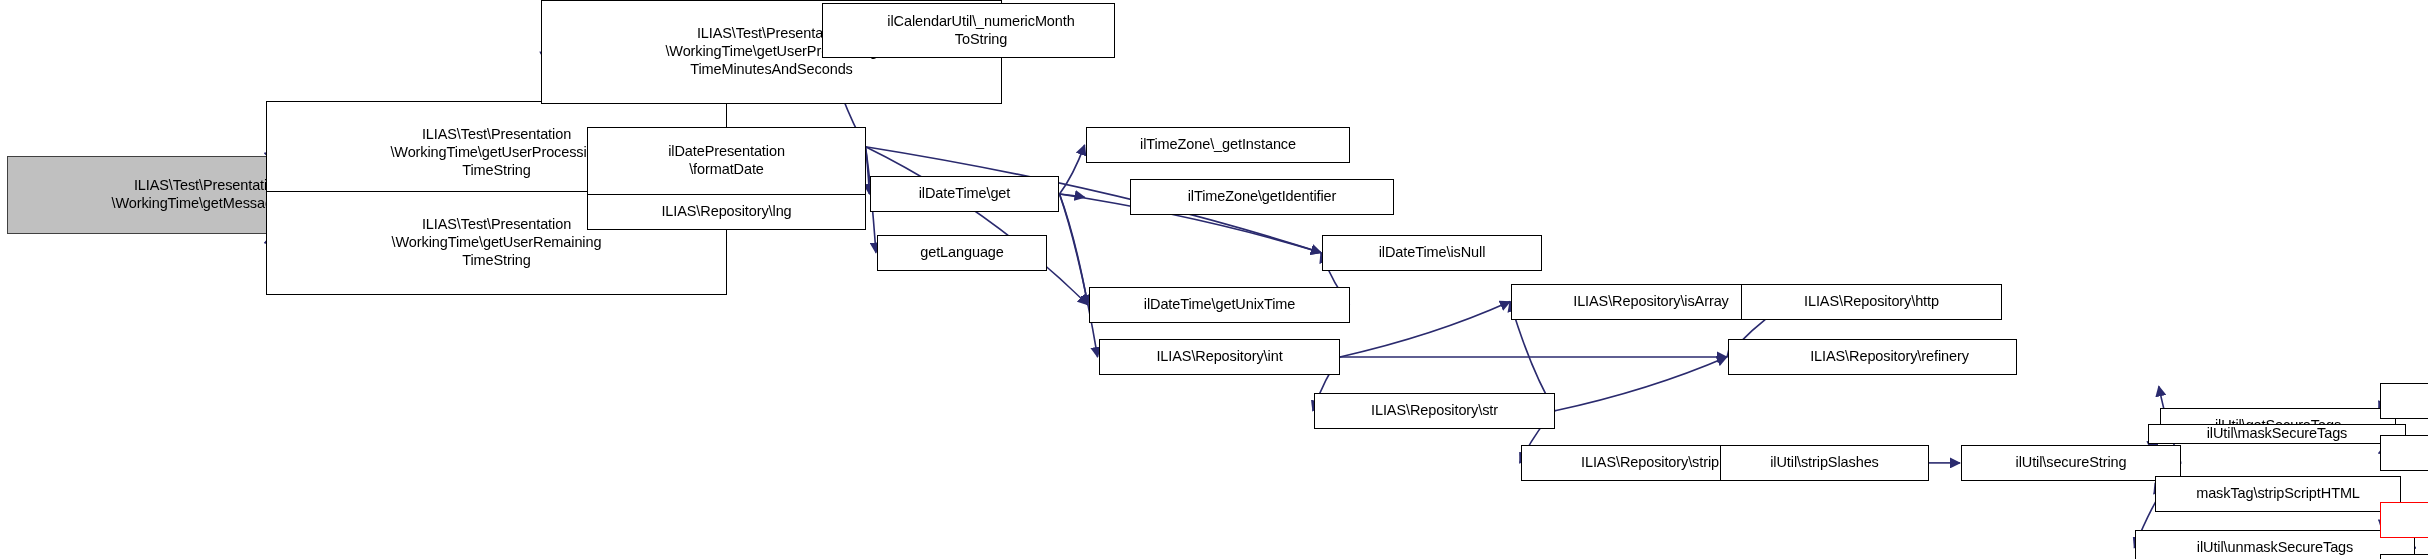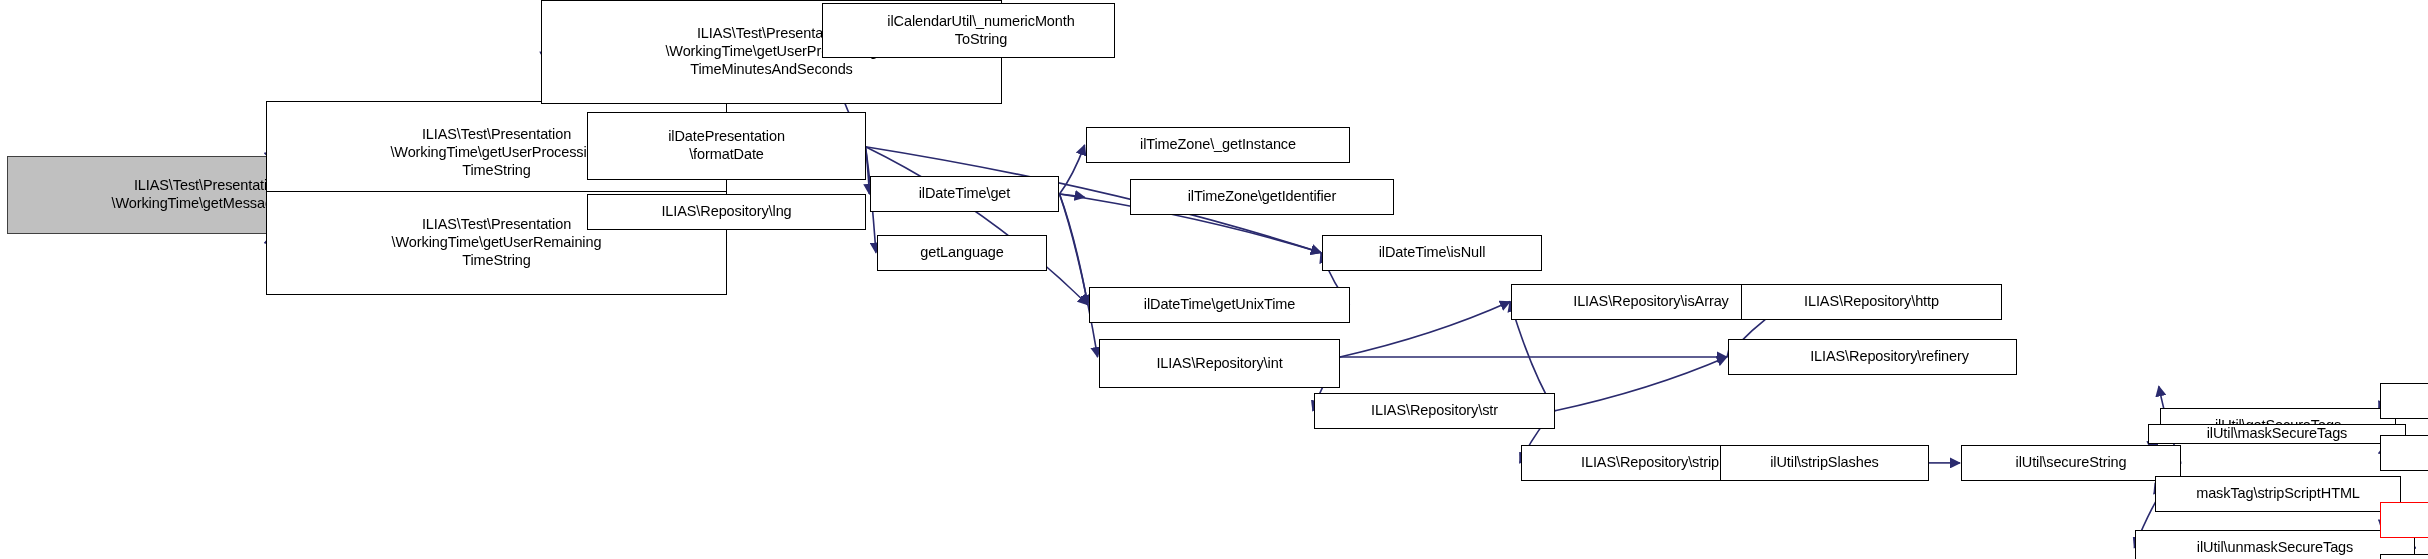--- a/index.html
+++ b/index.html
@@ -105,32 +105,32 @@
 \WorkingTime\getMessageBox</span></div>
       <div class="node" style="left: 266px; top: 101px; width: 461px; height: 104px;"><span class="node-label">ILIAS\Test\Presentation
 \WorkingTime\getUserProcessing
 TimeString</span></div>
       <div class="node" style="left: 266px; top: 191px; width: 461px; height: 104px;"><span class="node-label">ILIAS\Test\Presentation
 \WorkingTime\getUserRemaining
 TimeString</span></div>
       <div class="node" style="left: 541px; top: 0px; width: 461px; height: 104px;"><span class="node-label">ILIAS\Test\Presentation
 \WorkingTime\getUserProcessing
 TimeMinutesAndSeconds</span></div>
-      <div class="node" style="left: 587px; top: 112px; width: 279px; height: 68px;"><span class="node-label">ilDatePresentation
+      <div class="node" style="left: 587px; top: 127px; width: 279px; height: 68px;"><span class="node-label">ilDatePresentation
 \formatDate</span></div>
       <div class="node" style="left: 587px; top: 194px; width: 279px; height: 36px;"><span class="node-label">ILIAS\Repository\lng</span></div>
       <div class="node" style="left: 822px; top: 3px; width: 293px; height: 55px; padding-left: 28px;"><span class="node-label">ilCalendarUtil\_numericMonth
 ToString</span></div>
       <div class="node" style="left: 870px; top: 176px; width: 189px; height: 36px;"><span class="node-label">ilDateTime\get</span></div>
       <div class="node" style="left: 877px; top: 235px; width: 170px; height: 36px;"><span class="node-label">getLanguage</span></div>
       <div class="node" style="left: 1086px; top: 127px; width: 264px; height: 36px;"><span class="node-label">ilTimeZone\_getInstance</span></div>
       <div class="node" style="left: 1086px; top: 179px; width: 264px; height: 36px; margin-left: 44px;"><span class="node-label">ilTimeZone\getIdentifier</span></div>
       <div class="node" style="left: 1322px; top: 235px; width: 220px; height: 36px;"><span class="node-label">ilDateTime\isNull</span></div>
       <div class="node" style="left: 1089px; top: 287px; width: 261px; height: 36px;"><span class="node-label">ilDateTime\getUnixTime</span></div>
-      <div class="node" style="left: 1099px; top: 339px; width: 241px; height: 49px;"><span class="node-label">ILIAS\Repository\int</span></div>
+      <div class="node" style="left: 1099px; top: 339px; width: 241px; height: 36px;"><span class="node-label">ILIAS\Repository\int</span></div>
       <div class="node" style="left: 1314px; top: 393px; width: 241px; height: 36px;"><span class="node-label">ILIAS\Repository\str</span></div>
       <div class="node" style="left: 1511px; top: 284px; width: 280px; height: 36px;"><span class="node-label">ILIAS\Repository\isArray</span></div>
       <div class="node" style="left: 1741px; top: 284px; width: 261px; height: 36px;"><span class="node-label">ILIAS\Repository\http</span></div>
       <div class="node" style="left: 1728px; top: 339px; width: 289px; height: 36px; padding-left: 37px;"><span class="node-label">ILIAS\Repository\refinery</span></div>
       <div class="node" style="left: 1521px; top: 445px; width: 258px; height: 36px;"><span class="node-label">ILIAS\Repository\strip</span></div>
       <div class="node" style="left: 1720px; top: 445px; width: 209px; height: 36px;"><span class="node-label">ilUtil\stripSlashes</span></div>
       <div class="node" style="left: 1961px; top: 445px; width: 220px; height: 36px;"><span class="node-label">ilUtil\secureString</span></div>
       <div class="node" style="left: 2160px; top: 368px; width: 236px; height: 36px; margin-top: 40px;"><span class="node-label">ilUtil\getSecureTags</span></div>
       <div class="node" style="left: 2148px; top: 424px; width: 258px; height: 20px;"><span class="node-label">ilUtil\maskSecureTags</span></div>
       <div class="node" style="left: 2155px; top: 476px; width: 246px; height: 36px;"><span class="node-label">maskTag\stripScriptHTML</span></div>

